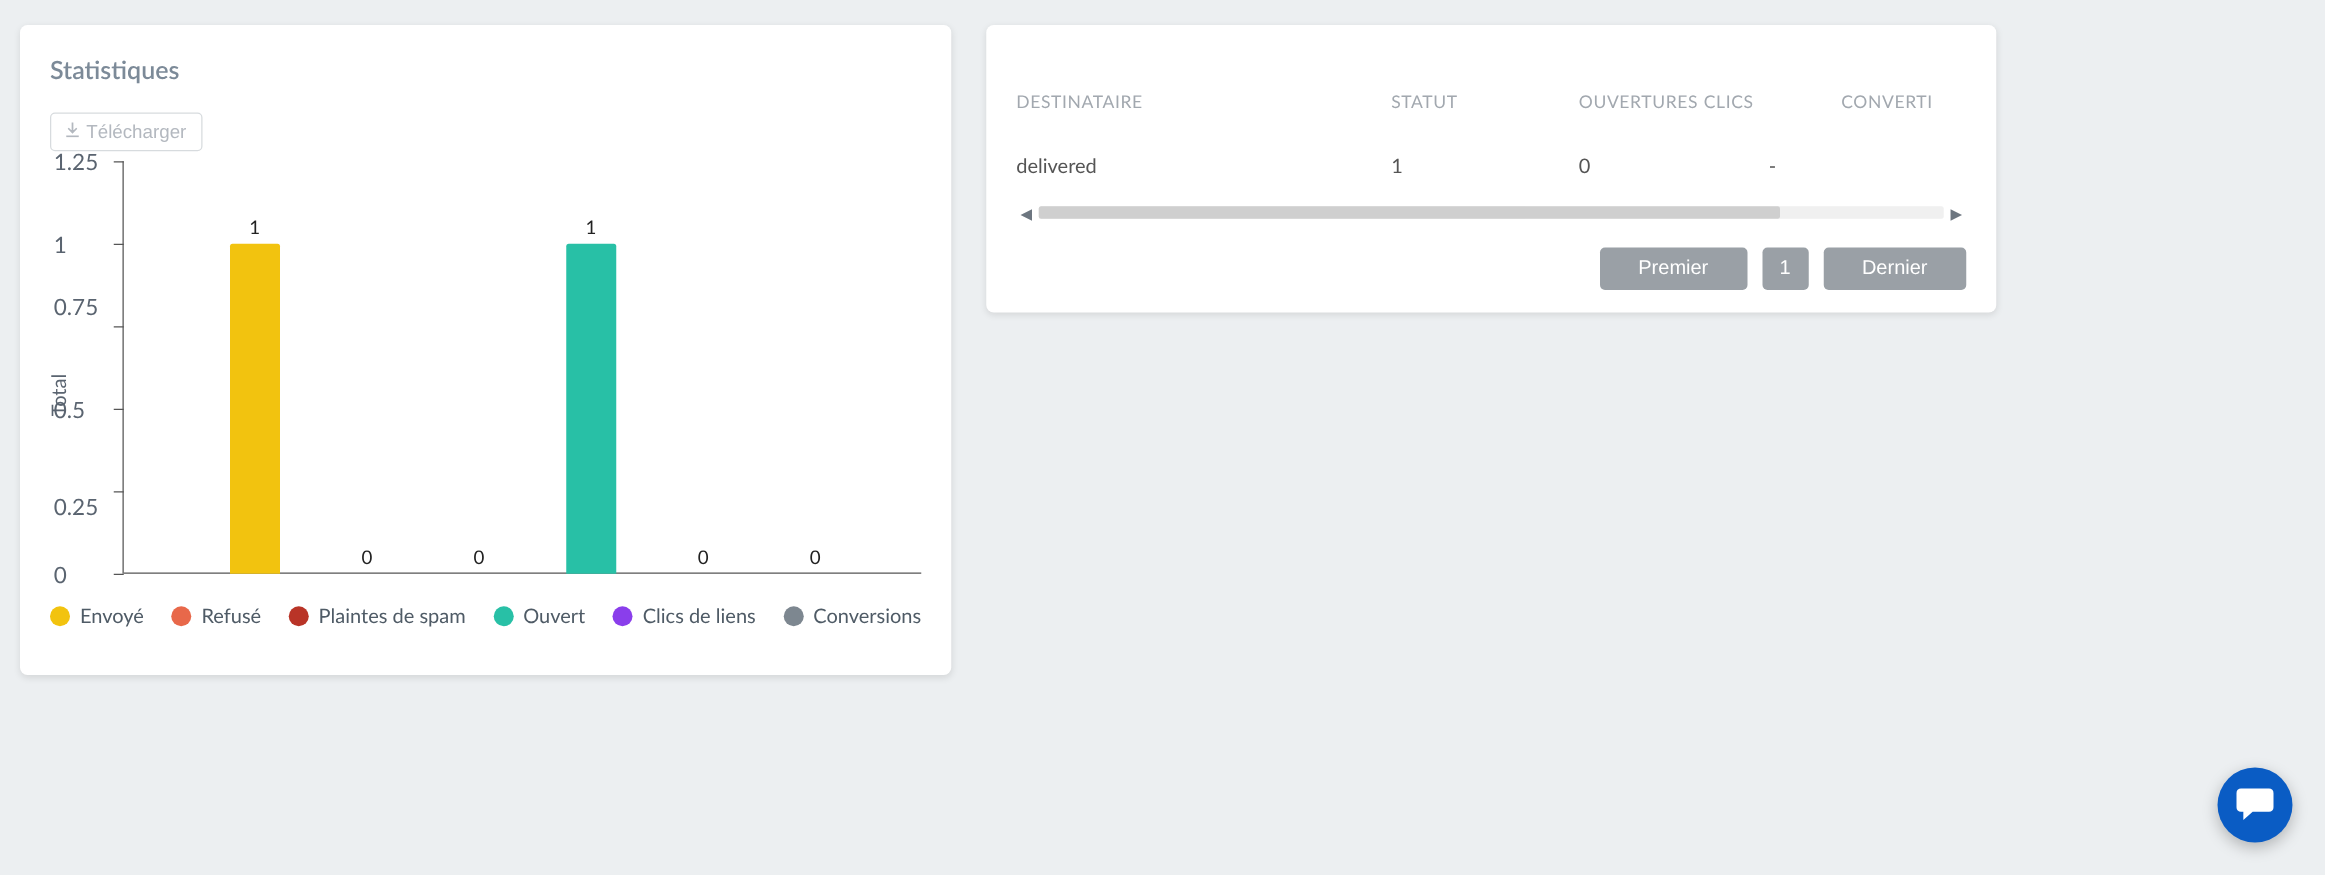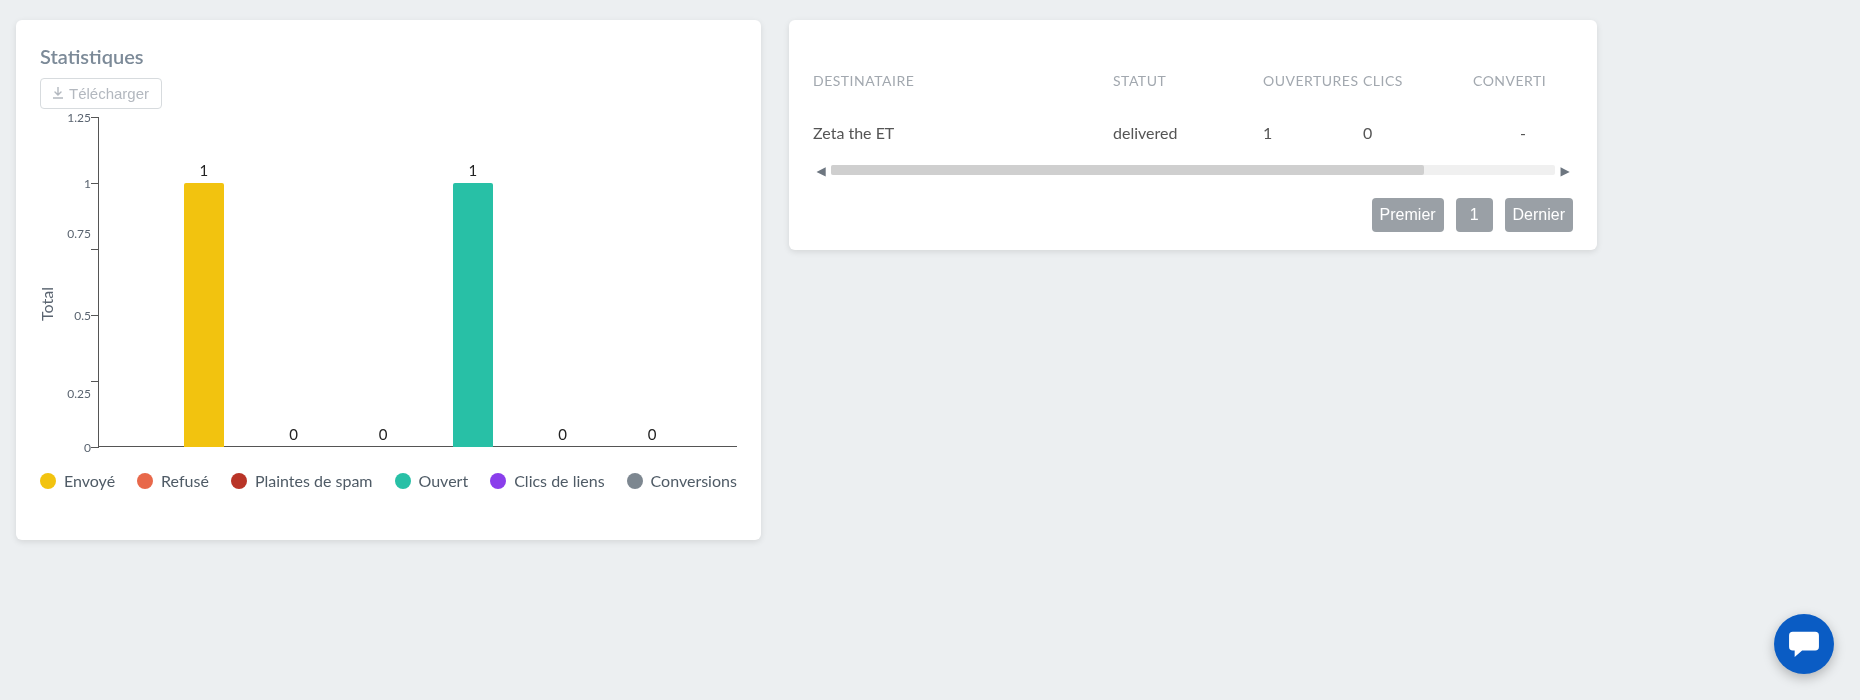--- a/index.html
+++ b/index.html
@@ -18,21 +18,21 @@
     border-radius: 6px;
     box-shadow: 0 2px 6px rgba(0,0,0,.10);
     padding: 24px 24px 18px 24px;
   }
   .card-stats { flex: 0 0 745px; min-height: 520px; position: relative; }
   .card-log   { flex: 0 0 748px; position: relative; }
   .card-title {
     color: #7c8a98;
     font-size: 20px;
     font-weight: 600;
-    margin-bottom: 10px;
+    margin-bottom: 22px;
   }
   
   .btn-dl {
     display: inline-flex; align-items: center; gap: 6px;
     color: #b3b8bf;
     font-size: 15px;
     padding: 6px 12px;
     border: 1px solid #d7dbde;
     border-radius: 4px;
     background: #fff;
@@ -50,22 +50,22 @@
   }
   .plot {
     position: relative;
     margin-left: 58px;
     height: 330px;
     border-left: 1px solid #555;
   }
   .plot-baseline { position:absolute; left:0; bottom:0; right:0; height:1px; background:#555; }
   .tick { position:absolute; left:-8px; width:8px; height:1px; background:#555; }
   .tick-label {
-    position:absolute; left:-56px; width:48px; text-align:right;
-    color:#5a6470; font-size:12px; transform: translateY(-50%);
+    position:absolute; left:-56px; width:48px; 
+    color:#5a6470; font-size:18px; transform: translateY(-50%);
   }
   .bars { position:absolute; left:0; right:0; bottom:0; top:0; display:flex; padding: 0 40px 0 60px; }
   .barcol { flex: 1; position:relative; }
   .bar { position:absolute; bottom:0; left:50%; transform:translateX(-50%); width:40px; border-radius:2px 2px 0 0; }
   .bar-val { position:absolute; left:50%; transform:translateX(-50%); color:#222; font-size:15px; }
   .x-title { text-align:center; color:#5a6470; font-size:17px; margin-top: 18px; }
   .legend {
     display:flex; justify-content:flex-start; flex-wrap:wrap;
     gap: 22px; margin-top: 24px;
   }
@@ -88,21 +88,21 @@
   .fake-scroll { position:relative; height:16px; margin-top:8px; }
   .fake-scroll .arrow { position:absolute; top:0; height:16px; width:16px; display:flex; align-items:center; justify-content:center; color:#6d7680; font-size:12px; cursor:pointer; }
   .fake-scroll .arrow.left { left:0; }
   .fake-scroll .arrow.right { right:0; }
   .fake-scroll .track { position:absolute; left:18px; right:18px; top:3px; height:10px; background:#f0f0f0; border-radius:2px; }
   .fake-scroll .thumb { position:absolute; left:18px; top:3px; height:10px; width:78%; background:#cfcfcf; border-radius:2px; }
   
   .pager { display:flex; gap:12px; justify-content:flex-end; margin-top:20px; }
   .pager button {
     background:#9aa0a6; color:#fff; border:none; border-radius:4px;
-    padding: 8px 8px; font-size:16px; cursor:pointer;
+    padding: 8px 31px; font-size:16px; cursor:pointer;
   }
   .pager button.page { padding: 8px 14px; }
 
   
   .chat-bubble {
     position: fixed; right: 26px; bottom: 26px;
     width: 60px; height: 60px; border-radius: 50%;
     background: #0a5cc4;
     display:flex; align-items:center; justify-content:center;
     box-shadow: 0 4px 12px rgba(0,0,0,.25);
@@ -204,21 +204,20 @@
     <div class="log-header-row">
       <div>DESTINATAIRE</div>
       <div>STATUT</div>
       <div>OUVERTURES</div>
       <div>CLICS</div>
       <div>CONVERTI</div>
     </div>
 
     <div id="log-rows">
         <div class="log-row">
-          <div>Zeta the ET</div>
           <div>delivered</div>
           <div>1</div>
           <div>0</div>
           <div class="c-conv">-</div>
         </div>
       </div>
 
     <div class="fake-scroll">
       <div class="arrow left">◀</div>
       <div class="track"></div>

